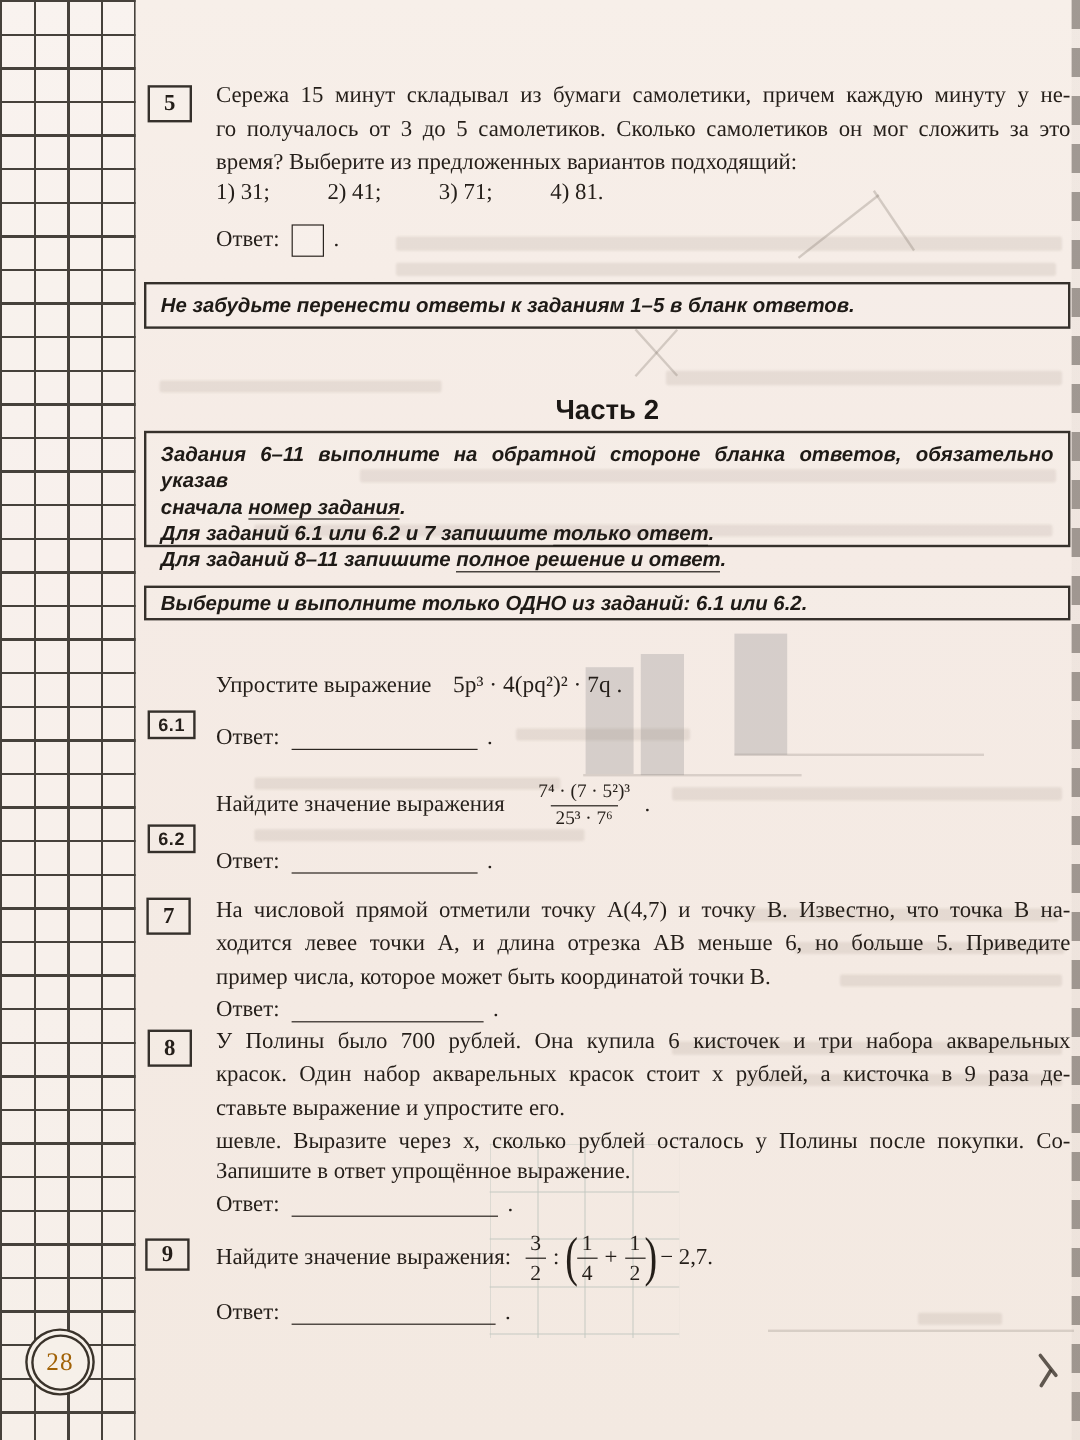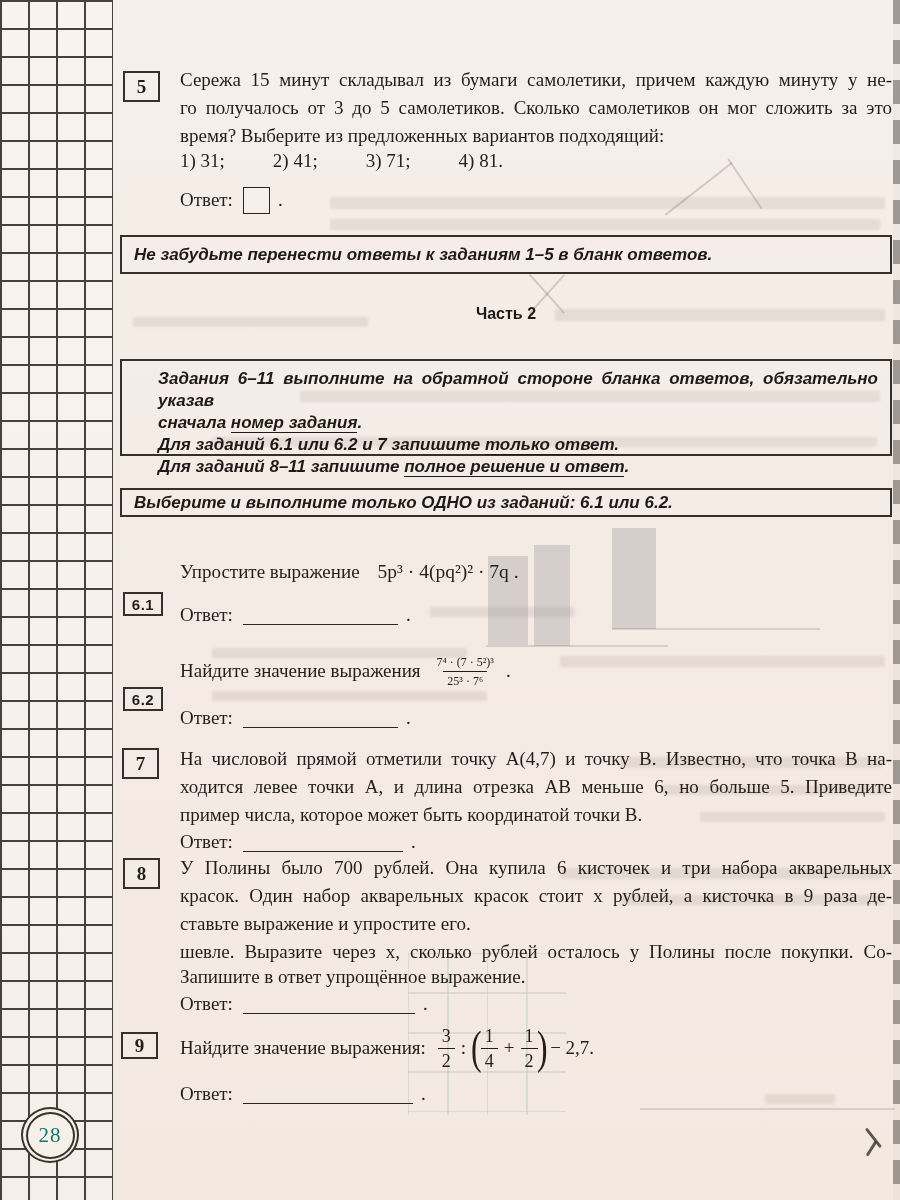--- a/index.html
+++ b/index.html
@@ -17,21 +17,21 @@
       repeating-linear-gradient(to bottom,#46413b 0 2px,transparent 2px 28px);
   }
   
   .pagenum-outer{
     position:absolute;left:21px;top:1107px;width:58px;height:56px;border-radius:50%;
     border:2.5px solid #3a332b;background:#f6f0e9;box-sizing:border-box;
   }
   .pagenum-inner{
     position:absolute;inset:2.5px;border:2px solid #3a332b;border-radius:50%;
     display:flex;align-items:center;justify-content:center;
-    font-size:21px;color:#0f766e;letter-spacing:1px;
+    font-size:21px;color:#a16207;letter-spacing:1px;
   }
   
   .edge{
     position:absolute;right:0;top:0;width:7px;height:1200px;opacity:.5;
     background:repeating-linear-gradient(180deg,rgba(32,25,19,.8) 0 24px,rgba(32,25,19,.06) 24px 40px);
   }
   .badge{
     position:absolute;border:2px solid #35302b;box-sizing:border-box;
     display:flex;align-items:center;justify-content:center;
     font-weight:bold;background:rgba(255,255,255,0.06);
@@ -46,25 +46,25 @@
   .anslabel{font-size:19px;}
   .blank{display:inline-block;border-bottom:1.7px solid #2b2520;height:19px;margin-left:10px;}
   .ansbox{display:inline-block;width:27px;height:27px;border:1.8px solid #2b2520;box-sizing:border-box;margin-left:10px;background:rgba(255,255,255,.15);}
   .dot{margin-left:8px;font-size:19px;}
   .framebox{
     position:absolute;left:120px;width:772px;border:2px solid #35302b;box-sizing:border-box;
     font-family:"Liberation Sans",sans-serif;font-weight:bold;font-style:italic;
     font-size:17px;color:#1e1a16;background:rgba(255,255,255,.05);
   }
   .framebox .inner{padding:7px 12px;}
-  .iline{line-height:22px;margin-left:24px;}
+  .iline{line-height:22px;}
   .iline .u{border-bottom:1.7px solid #1e1a16;}
   .center-title{
     position:absolute;left:120px;width:772px;text-align:center;
-    font-family:"Liberation Sans",sans-serif;font-weight:bold;font-size:16px;color:#1c1815;
+    font-family:"Liberation Sans",sans-serif;font-weight:bold;font-size:23px;color:#1c1815;margin-top:23px;
   }
   .math{font-size:19.5px;white-space:nowrap;}
   .frac{display:inline-flex;flex-direction:column;align-items:center;line-height:1;vertical-align:middle;}
   .frac .num{padding:0 4px 3px;}
   .frac .den{border-top:1.8px solid #241e19;padding:3px 4px 0;}
   .expr{display:inline-flex;align-items:center;font-size:18px;}
   .expr .op{margin:0 6px;font-size:19px;}
   .paren{font-size:44px;font-weight:400;transform:scale(.72,1.04);margin:0 -3px;line-height:0;}
   
   .ghost{position:absolute;background:rgba(125,105,95,.13);border-radius:2px;filter:blur(1px);}
@@ -169,21 +169,21 @@
   </div>
   <div class="row" style="left:180px;top:601px;height:28px">
     <span class="anslabel">Ответ:</span>
     <span class="blank" style="width:155px"></span>
     <span class="dot">.</span>
   </div>
 
   <div class="badge sans" style="left:123px;top:654px;width:40px;height:24px">6.2</div>
   <div class="row" style="left:180px;top:641px;height:60px">
     <span style="font-size:19px">Найдите значение выражения</span>
-    <span class="frac math" style="margin-left:12px;font-size:12px">
+    <span class="frac math" style="margin-left:24px;font-size:16px">
       <span class="num">7⁴ · (7 · 5²)³</span>
       <span class="den">25³ · 7⁶</span>
     </span>
     <span class="dot">.</span>
   </div>
   <div class="row" style="left:180px;top:704px;height:28px">
     <span class="anslabel">Ответ:</span>
     <span class="blank" style="width:155px"></span>
     <span class="dot">.</span>
   </div>

